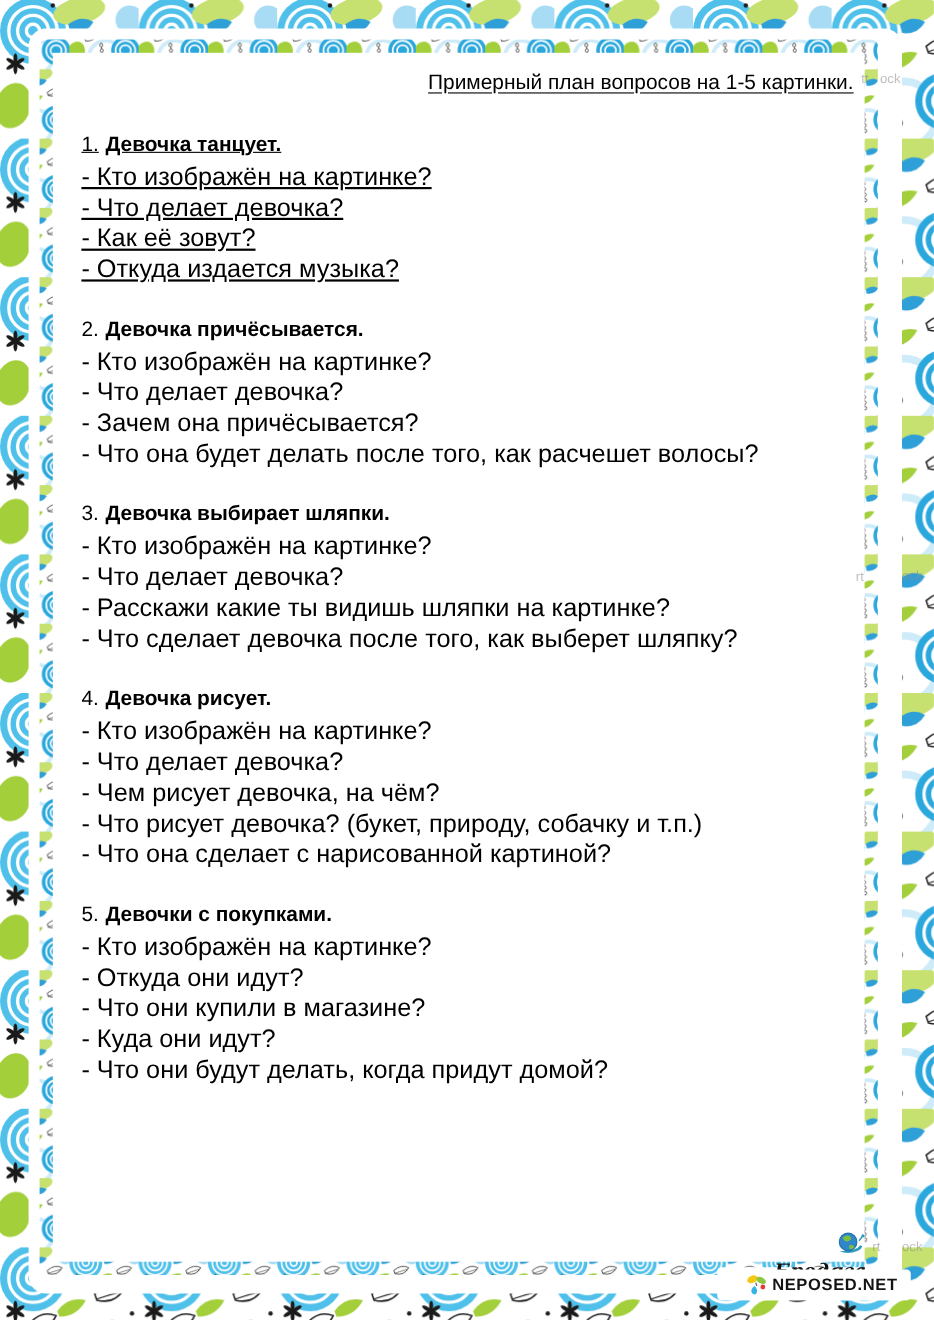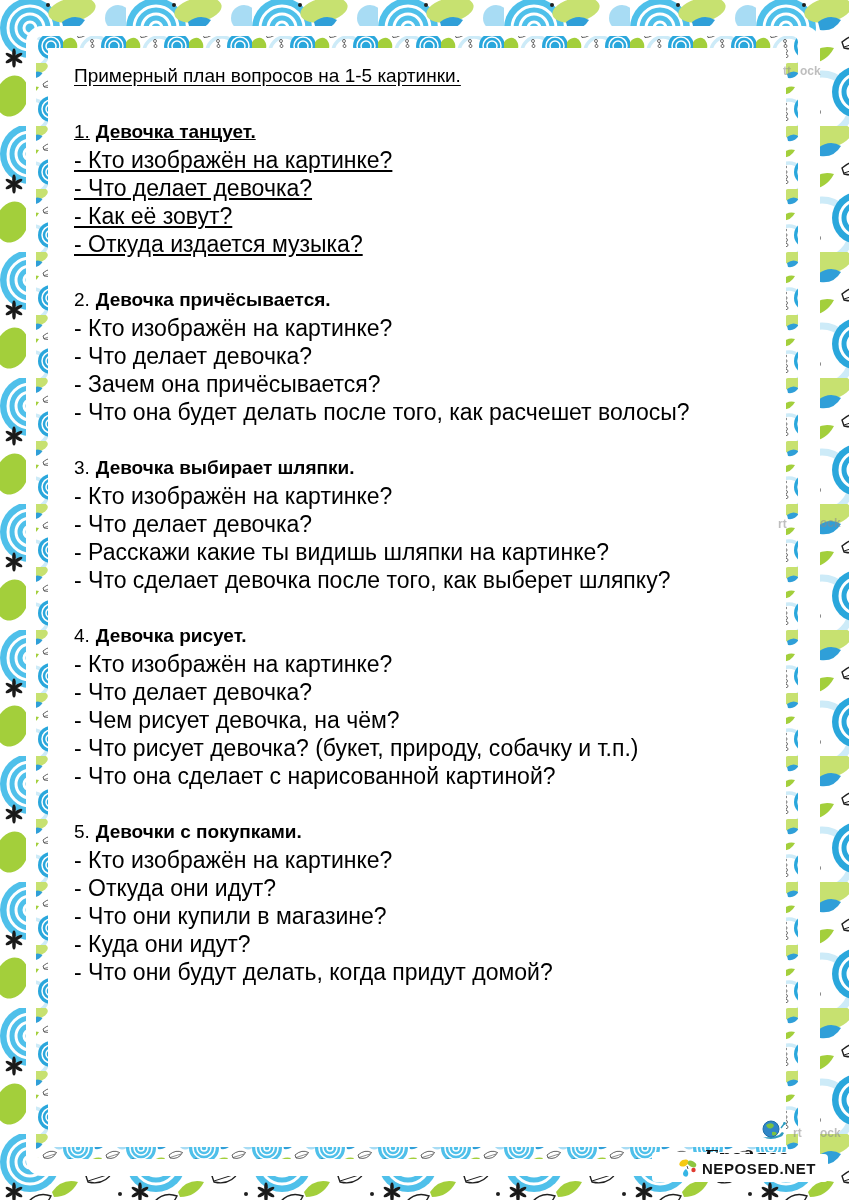--- a/index.html
+++ b/index.html
@@ -15,21 +15,21 @@
   .bg-svg{position:absolute;inset:0;display:block;}
   .content{
     position:absolute;
     left:48px;top:48px;
     width:738px;height:1099px;
     padding:0;
     box-sizing:border-box;
   }
   .doc-title{
     margin:14px 10px 0 26px;
-    text-align:left;
+    text-align:right;
     font-size:19px;
     line-height:28px;
     font-weight:400;
     text-decoration:underline;
     text-underline-offset:3px;
   }
   .sections{margin:28px 0 0 26px;}
   .section{margin-top:28px;}
   .section:first-child{margin-top:0;text-decoration:underline;}
   .sec-heading{font-size:19px;line-height:28px;}
@@ -47,21 +47,21 @@
   .neposed{
     position:absolute;
     left:666px;top:1154px;
     width:162px;height:28px;
     background:#fff;border-radius:4px;
     display:flex;align-items:center;justify-content:center;gap:4px;
     font-weight:700;font-size:15px;letter-spacing:0.6px;color:#141414;
   }
   .wm-fragment{
     position:absolute;
-    font-size:12px;font-weight:700;
+    font-size:12px;font-weight:400;
     color:#8a8a8a;opacity:0.55;
     pointer-events:none;
   }
 </style>
 </head>
 <body>
 
 <div class="page">
 
   <svg class="bg-svg" width="849" height="1200" viewBox="0 0 849 1200" xmlns="http://www.w3.org/2000/svg" xmlns:xlink="http://www.w3.org/1999/xlink">

